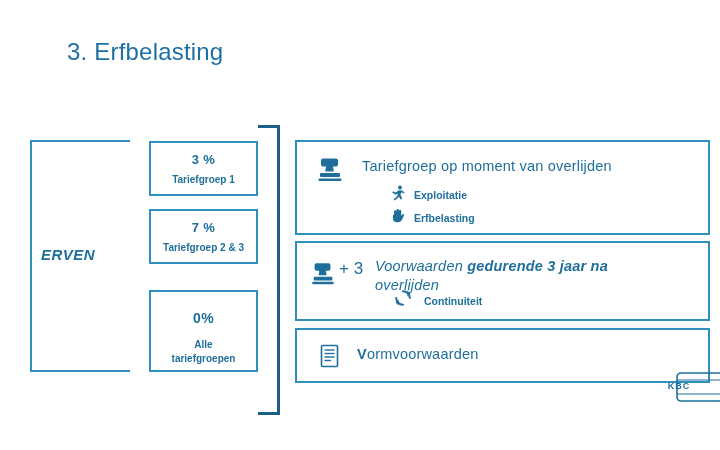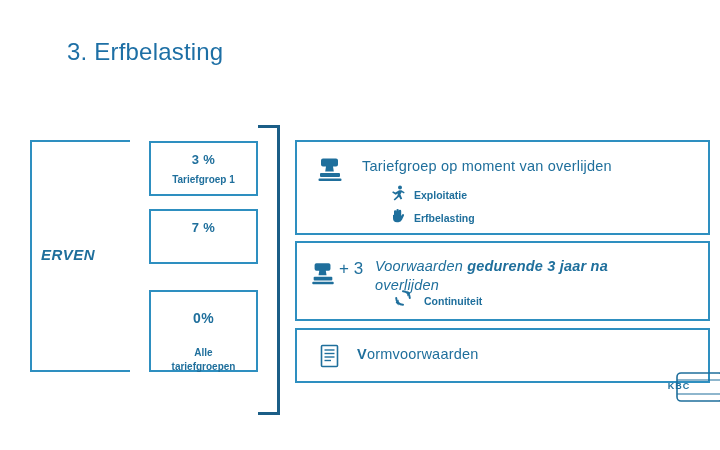--- a/index.html
+++ b/index.html
@@ -88,21 +88,21 @@
   .tbox2 .pct { margin-top: 9px; }
   .tbox3 .pct { margin-top: 18px; font-size: 14px; }
 
   .tname {
     font-size: 10px;
     font-weight: bold;
     color: #1f6f9c;
     margin-top: 6px;
     line-height: 14px;
   }
-  .tbox3 .tname { margin-top: 20px; }
+  .tbox3 .tname { margin-top: 12px; }
 
   
   .bracket {
     position: absolute;
     left: 258px;
     top: 125px;
     width: 22px;
     height: 290px;
     box-sizing: border-box;
     border: 3px solid #1b5e87;
@@ -191,20 +191,21 @@
   <div class="erven-box"></div>
   <div class="erven-label">ERVEN</div>
 
   <div class="tariff-box tbox1">
     <div class="pct">3 %</div>
     <div class="tname">Tariefgroep 1</div>
   </div>
 
   <div class="tariff-box tbox2">
     <div class="pct">7 %</div>
+    <div class="tname">Tariefgroep 2 &amp; 3</div>
   </div>
 
   <div class="tariff-box tbox3">
     <div class="pct">0%</div>
     <div class="tname">Alle<br>tariefgroepen</div>
   </div>
 
   <div class="bracket"></div>
 
   <div class="panel panel-a">

